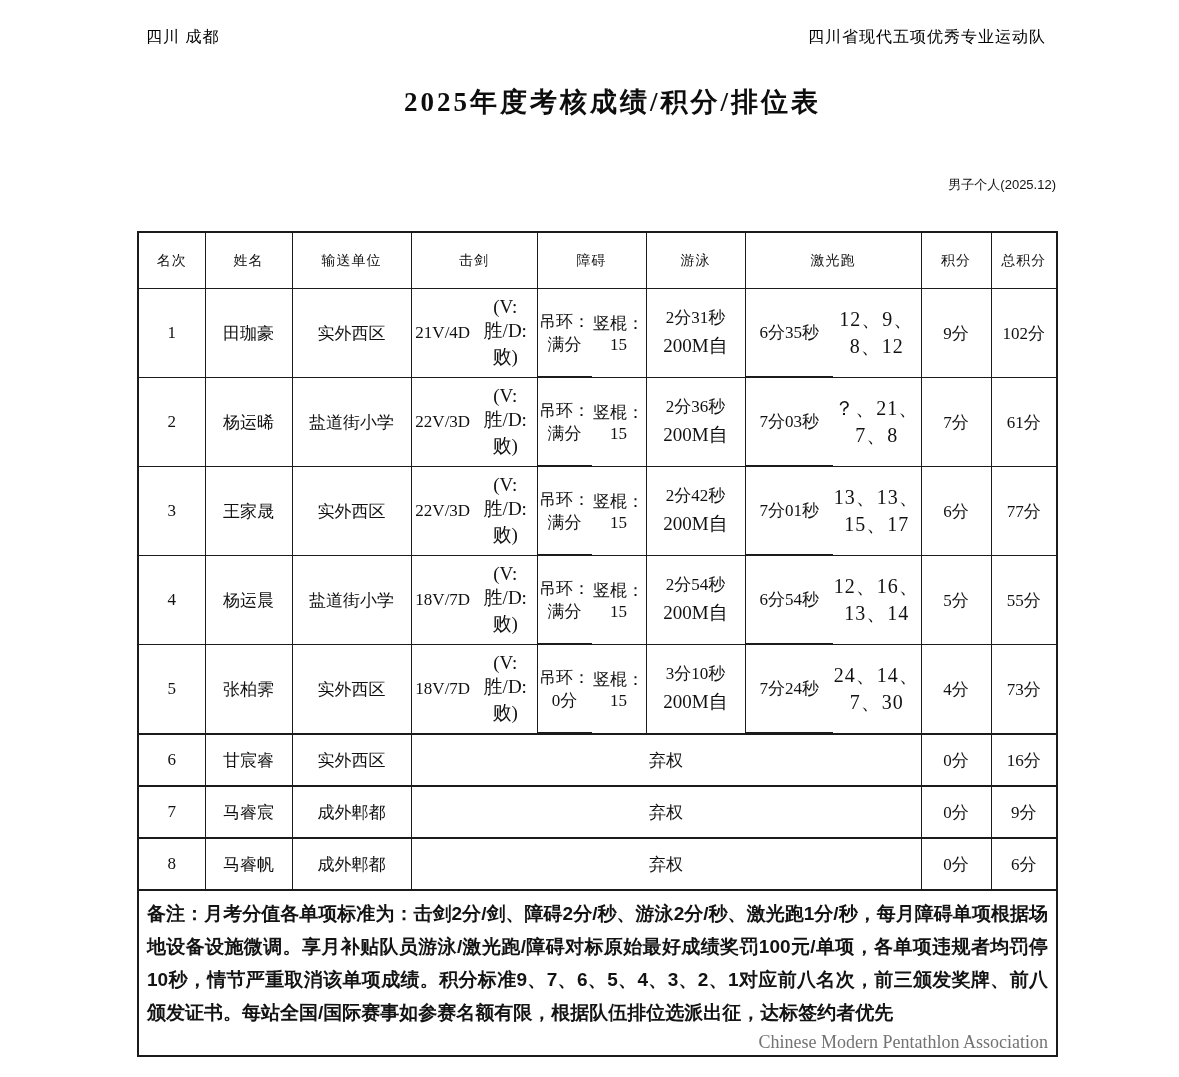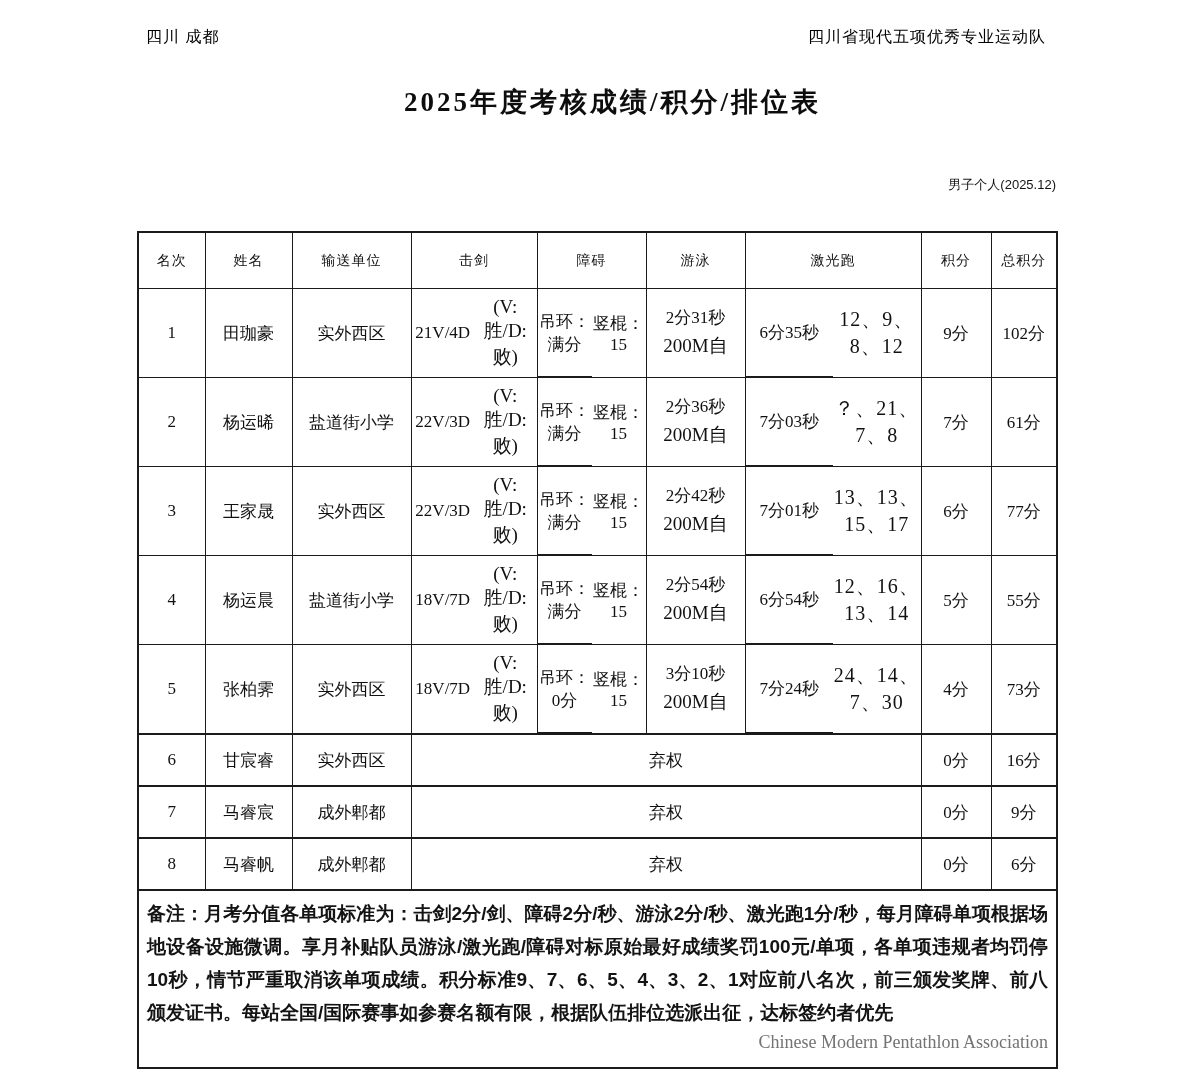--- a/index.html
+++ b/index.html
@@ -27,21 +27,21 @@
   .score-table th{height:55px;font-size:14px;letter-spacing:1px;}
   tr.detail-row td{height:88px;}
   .vsplit{display:flex;flex-direction:row;height:88px;}
   .vsplit .half{flex:1;display:flex;align-items:center;justify-content:center;}
   .vsplit .half.divided{border-bottom:1.5px solid #1b1b1b;}
   .fencing-note{font-size:19px;}
   .swim-wrap{display:flex;flex-direction:column;justify-content:center;height:88px;line-height:1.6;}
   .swim-event{font-size:19px;font-family:Liberation Serif, serif;}
   .splits{font-size:20px;letter-spacing:1px;}
   tr.forfeit-row td{height:50px;border-top:2.5px solid #1b1b1b;}
-  tr.note-row td{border-top:2.5px solid #1b1b1b;vertical-align:top;text-align:left;padding:6px 8px 14px 8px;height:146px;}
+  tr.note-row td{border-top:2.5px solid #1b1b1b;vertical-align:top;text-align:left;padding:6px 8px 2px 8px;height:146px;}
   .note-text{
     font-family:"Liberation Sans","DejaVu Sans",sans-serif;font-size:19px;font-weight:600;
     line-height:33px;text-align:justify;color:#131313;margin:0;
   }
   .note-org{font-family:"Liberation Serif","DejaVu Serif",serif;font-size:18px;font-weight:400;
     text-align:right;margin-top:3px;color:#737373;}
 </style>
 </head>
 <body>
 

